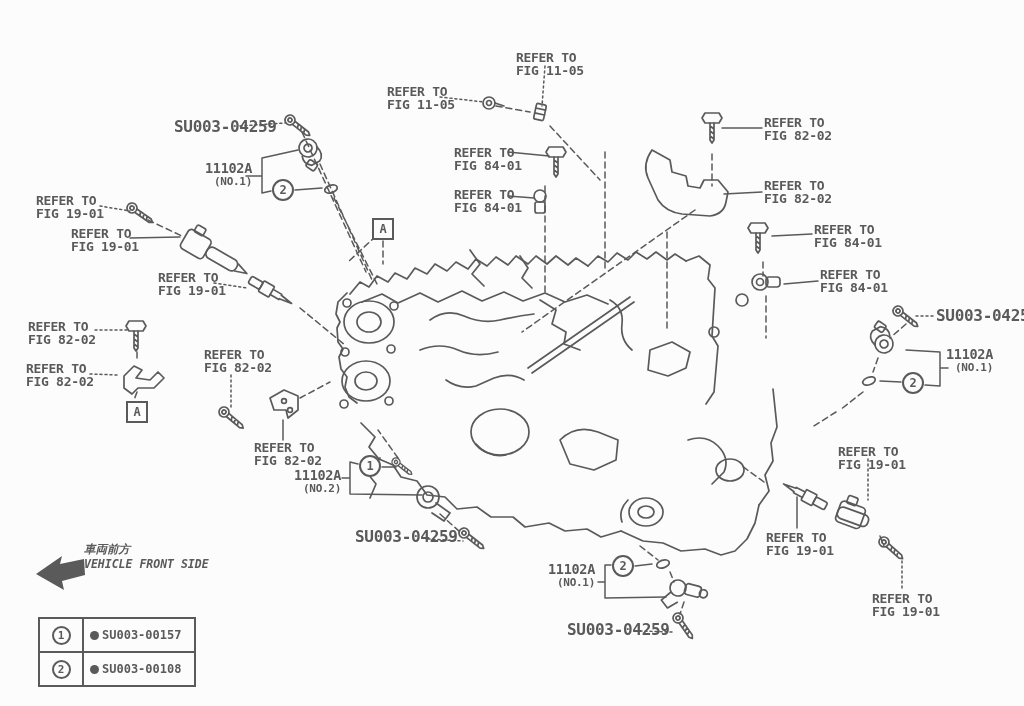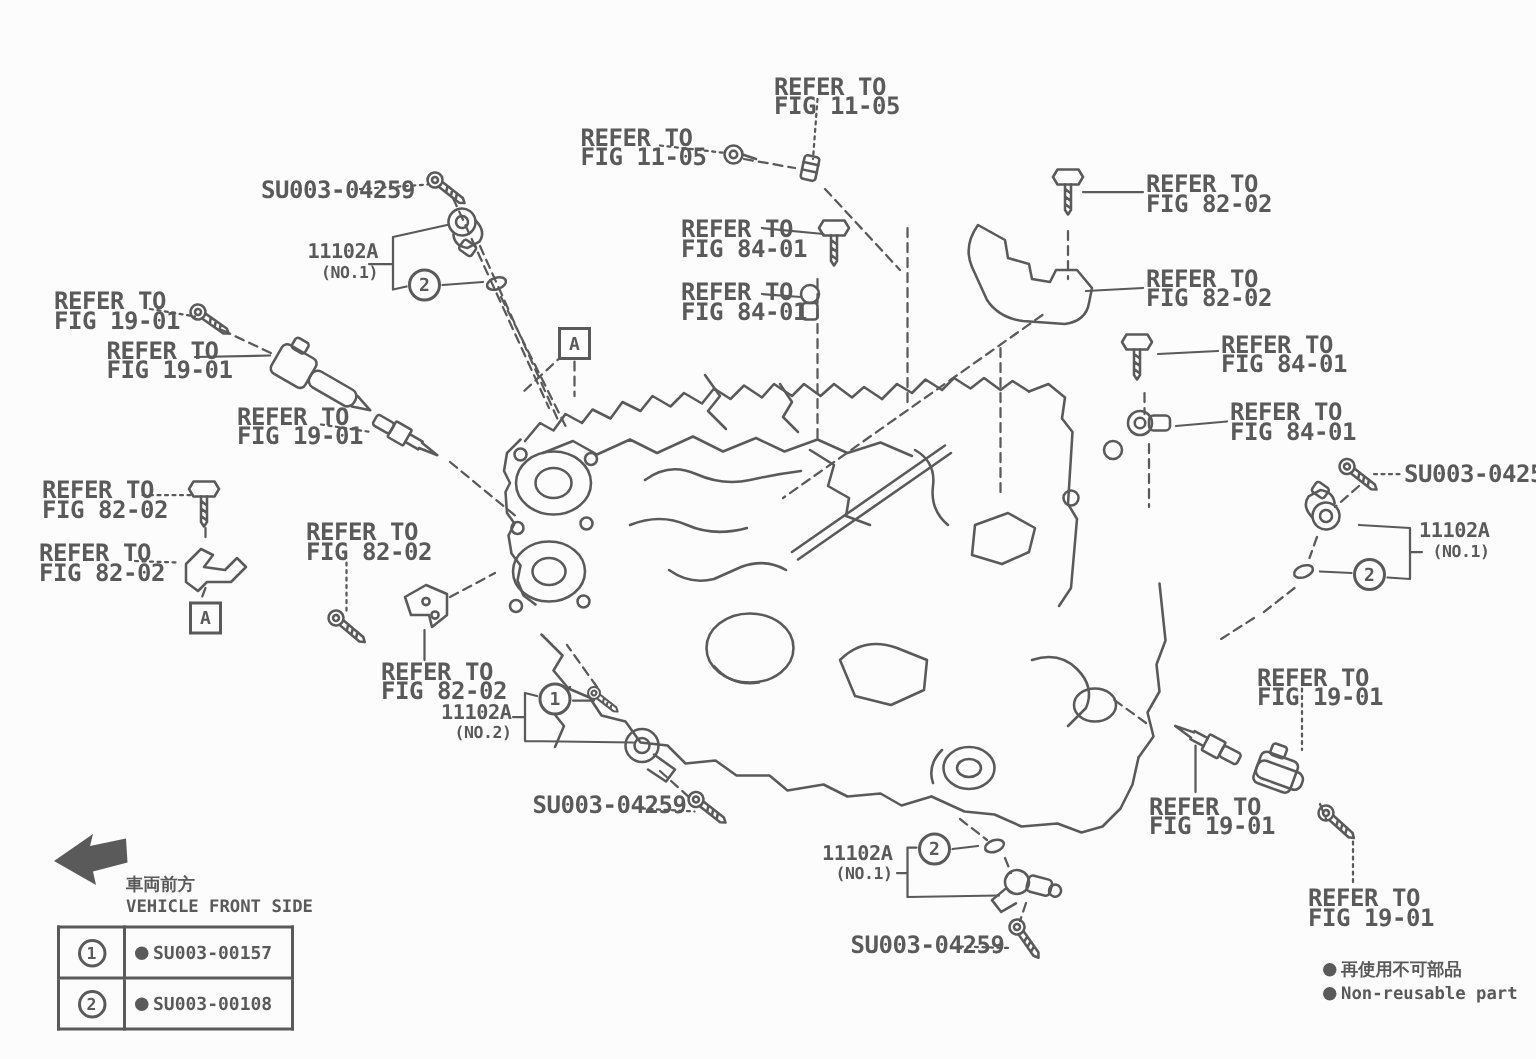--- a/index.html
+++ b/index.html
@@ -1,29 +1,29 @@
 <!DOCTYPE html>
 <html><head>
 <meta charset="utf-8">
 <style>
   html,body{margin:0;padding:0;background:#e8e8e8;}
   .stage{position:relative;width:1024px;height:706px;background:#fcfcfc;overflow:hidden;
          font-family:"DejaVu Sans Mono",monospace;color:#5a5a5a;}
   svg.art{position:absolute;left:0;top:0;}
   .layer{position:absolute;left:0;top:0;width:100%;height:100%;}
-  .callout{position:absolute;font-weight:700;font-size:16px;line-height:13px;
+  .callout{position:absolute;font-weight:700;font-size:13px;line-height:13px;
            letter-spacing:-0.3px;white-space:nowrap;}
   .callout.pn{font-size:16px;}
   .callout.id{font-size:13.5px;line-height:14px;}
   .callout.id div+div{font-size:11px;padding-left:5px;text-align:right;}
   .marker{position:absolute;width:22px;height:22px;box-sizing:border-box;border:2px solid #5a5a5a;
           display:flex;align-items:center;justify-content:center;background:#fcfcfc;
           font-weight:700;font-size:12px;}
   .marker.circle{border-radius:50%;}
-  .frontside{position:absolute;left:84px;top:582px;font-weight:700;font-size:11.5px;line-height:15px;}
+  .frontside{position:absolute;left:84px;top:542px;font-weight:700;font-size:11.5px;line-height:15px;font-style:italic;}
   .legend-table{position:absolute;left:38px;top:617px;width:158px;border:2.5px solid #5a5a5a;
                 border-collapse:collapse;background:#fcfcfc;}
   .legend-table td{border:2px solid #5a5a5a;height:32px;padding:0 6px;font-weight:700;font-size:12px;}
   .legend-table td.c{width:30px;text-align:center;}
   .lgd-circle{display:inline-flex;width:19px;height:19px;border:2px solid #5a5a5a;border-radius:50%;
               align-items:center;justify-content:center;box-sizing:border-box;font-size:11px;}
   .dot{display:inline-block;width:9px;height:9px;border-radius:50%;background:#5a5a5a;
        margin-right:3px;vertical-align:-1px;}
   .nonreuse{position:absolute;left:882px;top:638px;font-weight:700;font-size:11.5px;line-height:16px;}
 </style>
@@ -330,18 +330,14 @@
       <td class="c"><span class="lgd-circle">1</span></td>
       <td><span class="dot"></span><span>SU003-00157</span></td>
     </tr>
     <tr>
       <td class="c"><span class="lgd-circle">2</span></td>
       <td><span class="dot"></span><span>SU003-00108</span></td>
     </tr>
   </tbody>
     </table>
 
-  <div class="nonreuse">
-    <div><span class="dot"></span><span>再使用不可部品</span></div>
-    <div><span class="dot"></span><span>Non-reusable part</span></div>
-  </div>
 
 </div>
 
 </body></html>

